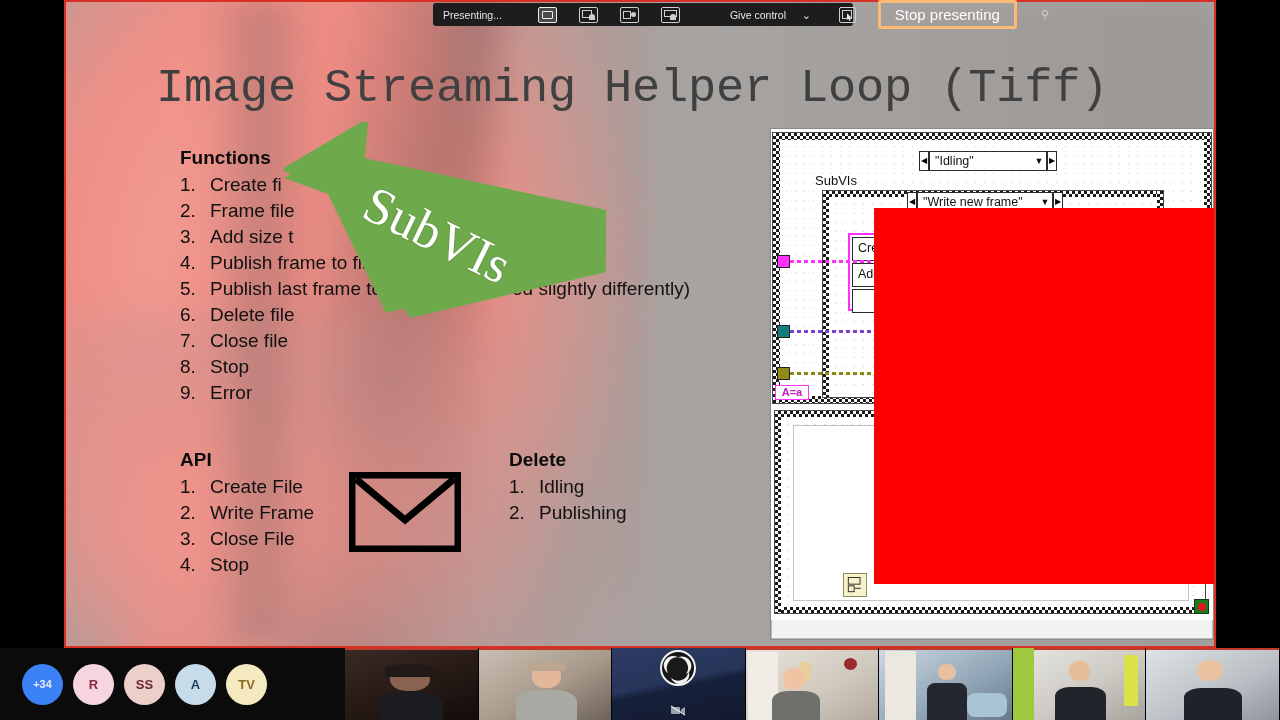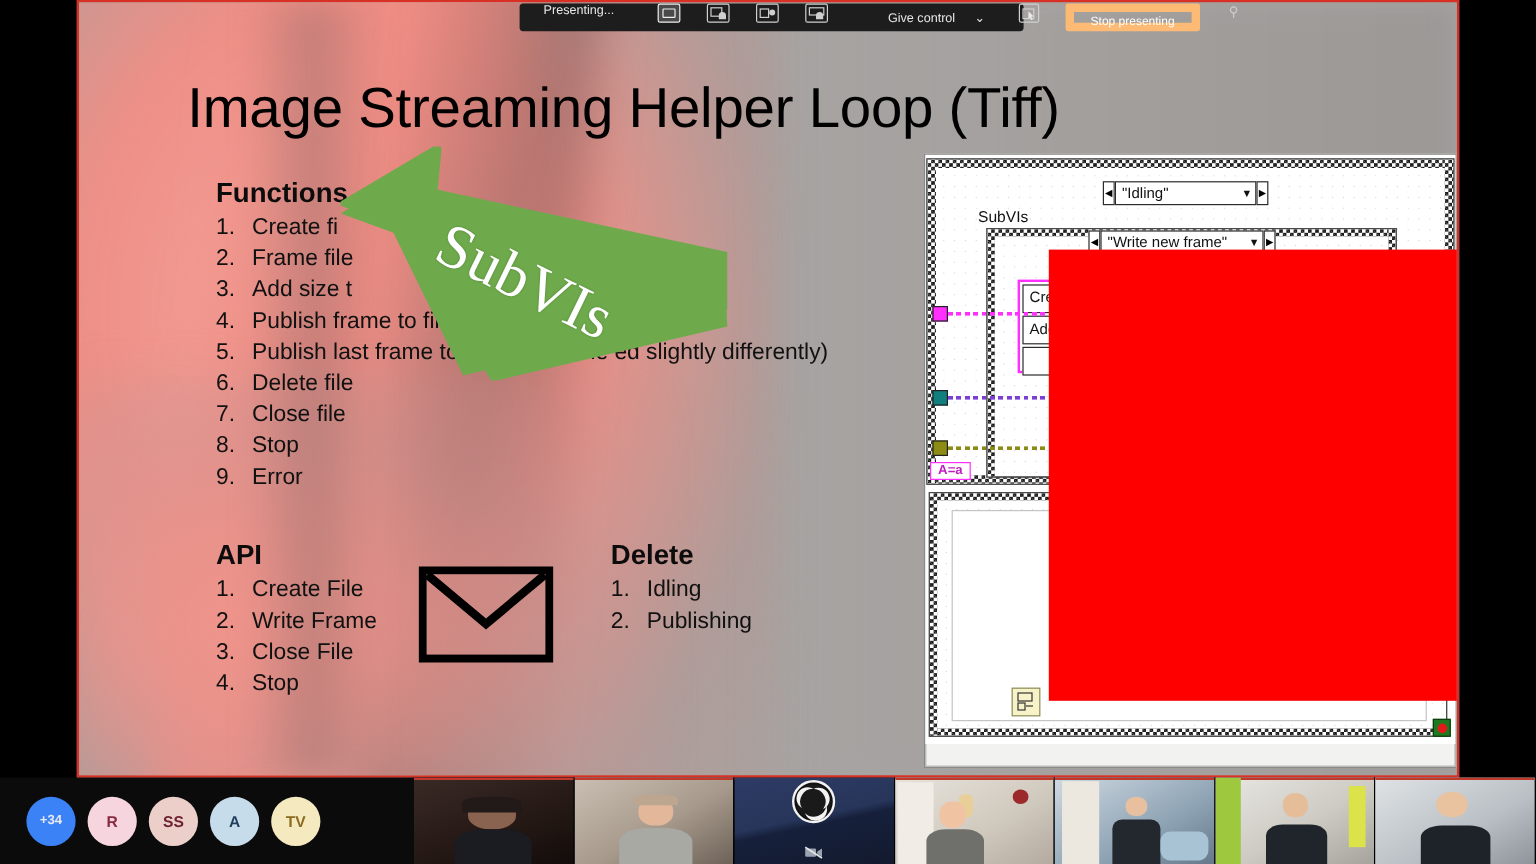--- a/index.html
+++ b/index.html
@@ -43,25 +43,25 @@
   }
   .slide-bg .b6 {
     position:absolute; left:12%; top:0; width:10%; height:100%;
     background:linear-gradient(90deg, rgba(150,120,118,0), rgba(120,95,95,.35), rgba(150,120,118,0));
     filter:blur(12px);
   }
 
   
   .slide-title {
     position:absolute; left:90px; top:60px; width:840px;
-    font-size:47px; font-weight:400; color:#000000;
-    font-family:Liberation Sans, sans-serif; letter-spacing:-.2px;
+    font-size:47px; font-weight:400; color:#404040;
+    font-family:Liberation Mono, monospace; letter-spacing:-.2px;
     white-space:nowrap;
   }
-  .sec-head { font-size:23px; font-weight:bold; color:#0c0c0c; }
+  .sec-head { font-size:19px; font-weight:bold; color:#0c0c0c; }
   .num-list { list-style:none; }
   .num-list li {
     font-size:19px; color:#111; line-height:26px;
     display:flex; gap:10px; white-space:nowrap;
   }
   .num-list li .n { width:20px; flex:0 0 20px; }
 
   #functions-block { position:absolute; left:114px; top:145px; }
   #functions-block .sec-head { margin-bottom:3px; }
 
@@ -170,41 +170,41 @@
   
   #red-x-overlay {
     position:absolute; left:808px; top:206px; width:376px; height:376px;
     background:#fe0000; z-index:8;
   }
   #red-x-overlay svg { position:absolute; inset:0; }
 
   
   #presenting-toolbar {
     position:absolute; left:433px; top:3px; width:420px; height:23px;
-    background:#1d1d1d; border-radius:3px; display:flex; 
-    z-index:20; padding:0 16px; gap:22px;
+    background:#1d1d1d; border-radius:3px; display:flex; align-items:center;
+    z-index:20; padding:0 6px; gap:22px;
   }
   #presenting-toolbar .lbl { font-size:10.5px; color:#e6e6e6; padding:0 14px 0 4px; white-space:nowrap; }
   .tb-icon {
     width:19px; height:16px; border:1.3px solid #cfcfcf; border-radius:2px;
     position:relative; flex:0 0 auto;
   }
   .tb-icon.active { background:#4a4a4a; border-color:#eee; }
   .tb-sep { width:6px; }
   .tb-dd {
     display:flex; align-items:center; gap:16px; font-size:10.5px; color:#e6e6e6;
     padding:2px 6px; border-radius:2px; white-space:nowrap;
   }
   .tb-share-icon {
     width:17px; height:16px; border:1.3px solid #cfcfcf; border-radius:2px;
     position:relative; flex:0 0 auto;
   }
   #stop-presenting-btn {
-    border:7px solid #fdba74; border-radius:2px; color:#fff;
-    font-size:10px; padding:3px 14px; white-space:nowrap; background:transparent;
+    border:3px solid #fdba74; border-radius:2px; color:#fff;
+    font-size:15px; padding:3px 14px; white-space:nowrap; background:transparent;
   }
   #pin-icon { color:#cfcfcf; font-size:11px; padding:0 2px; }
 
   
   #filmstrip {
     position:absolute; left:0; bottom:0; width:1280px; height:72px;
     background:#0b0b0b; display:flex; z-index:20;
   }
   .avatars { width:345px; display:flex; align-items:center; gap:10px; padding-left:22px; }
   .avatar {

